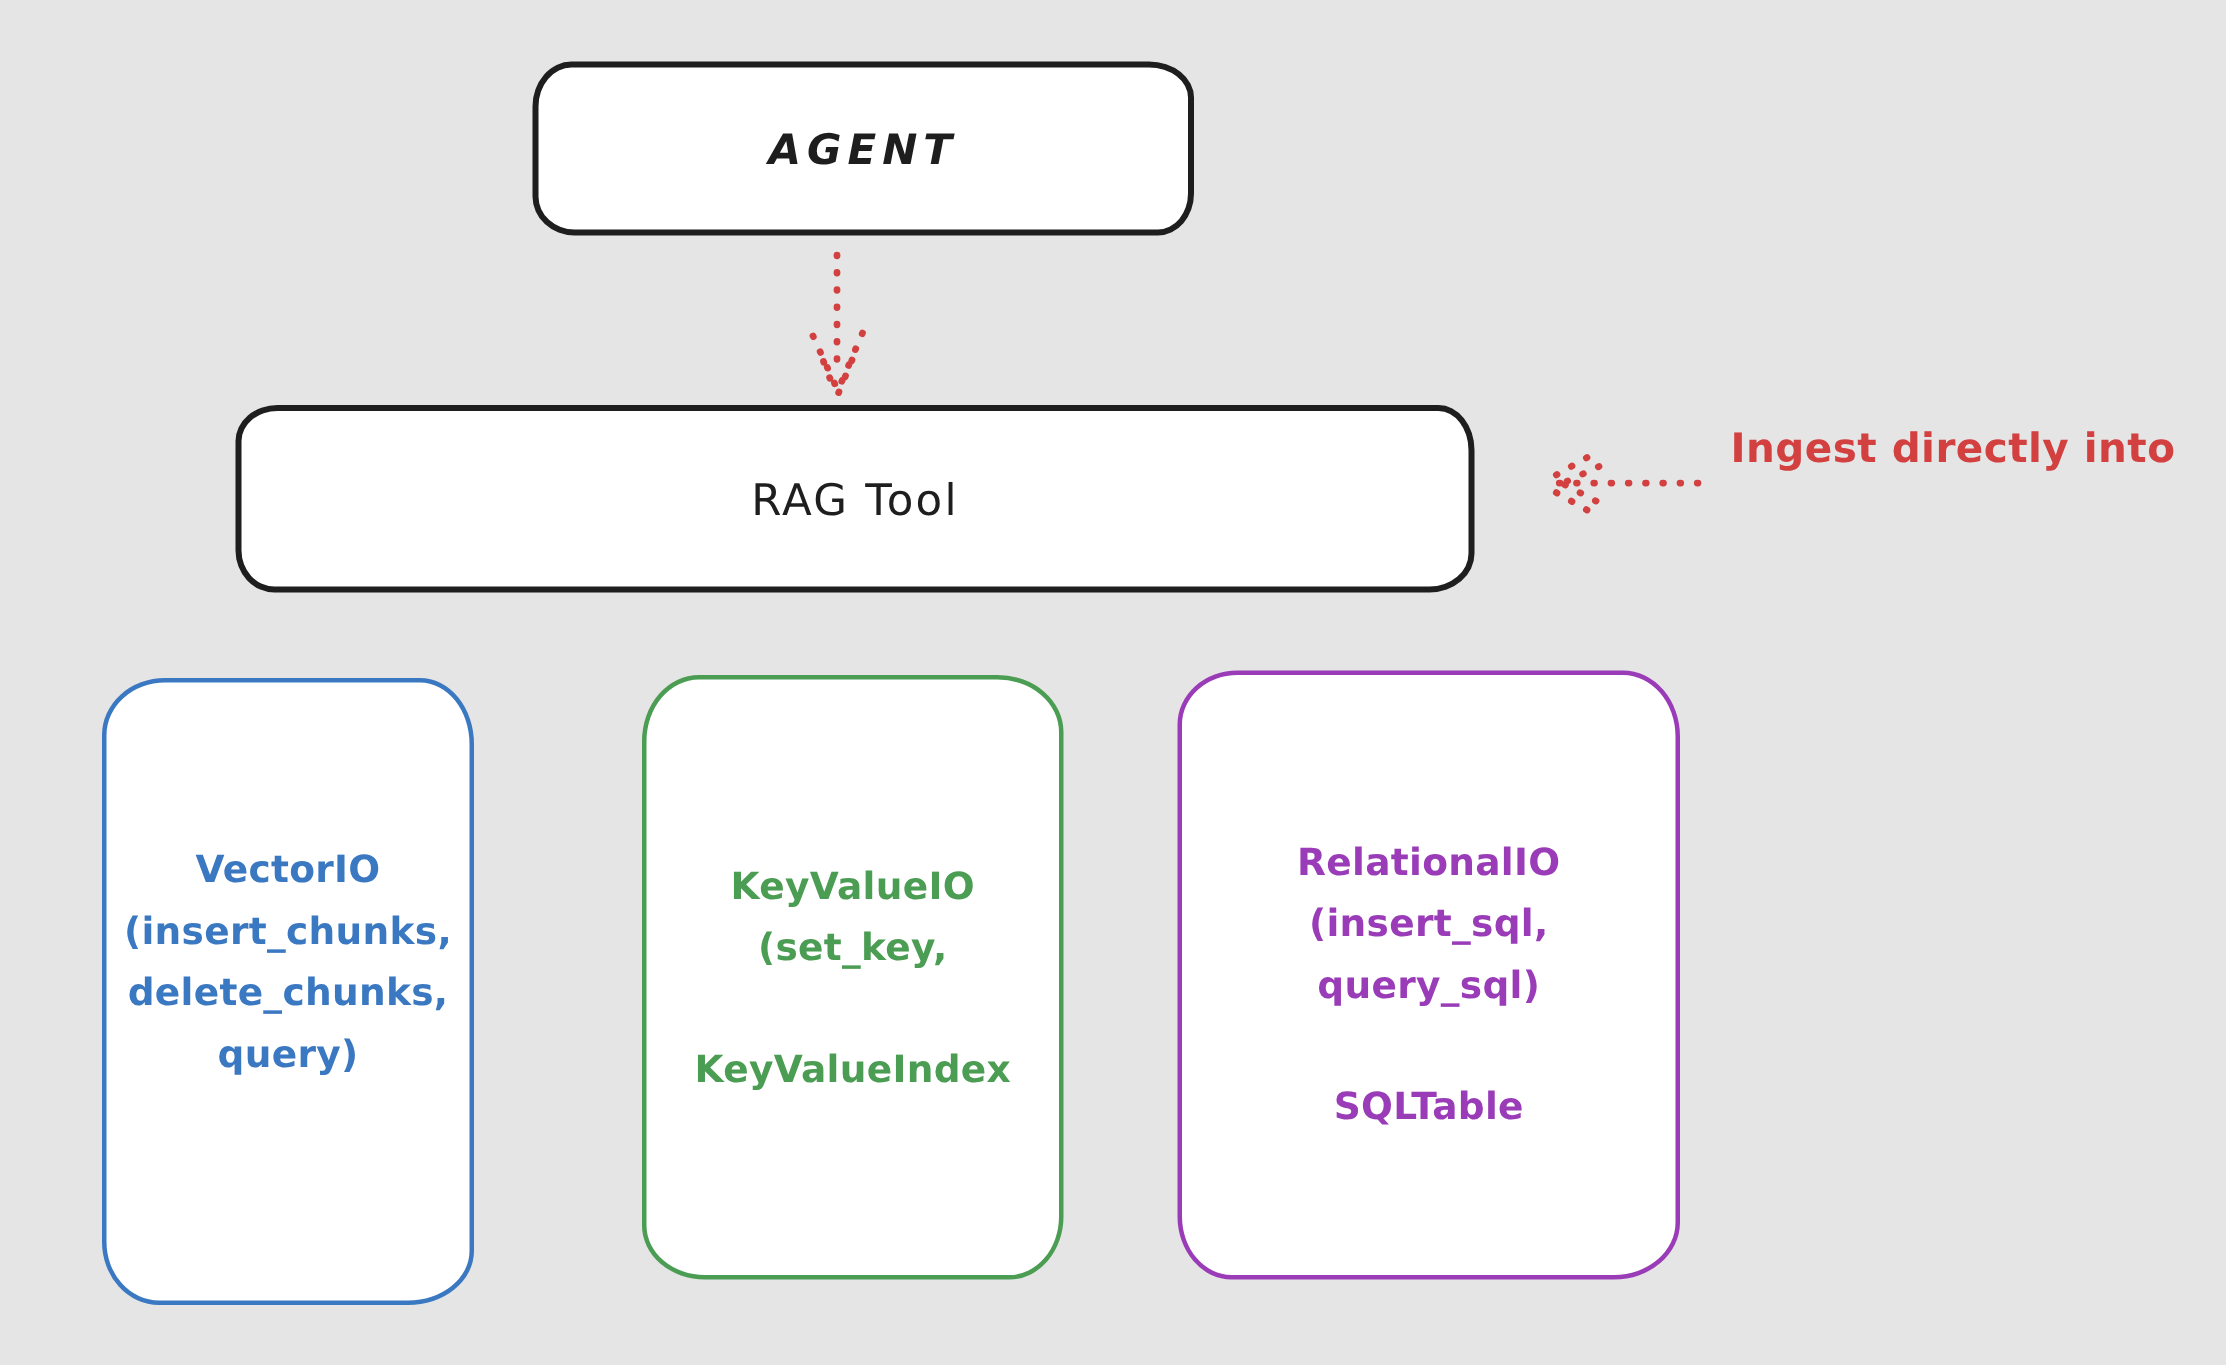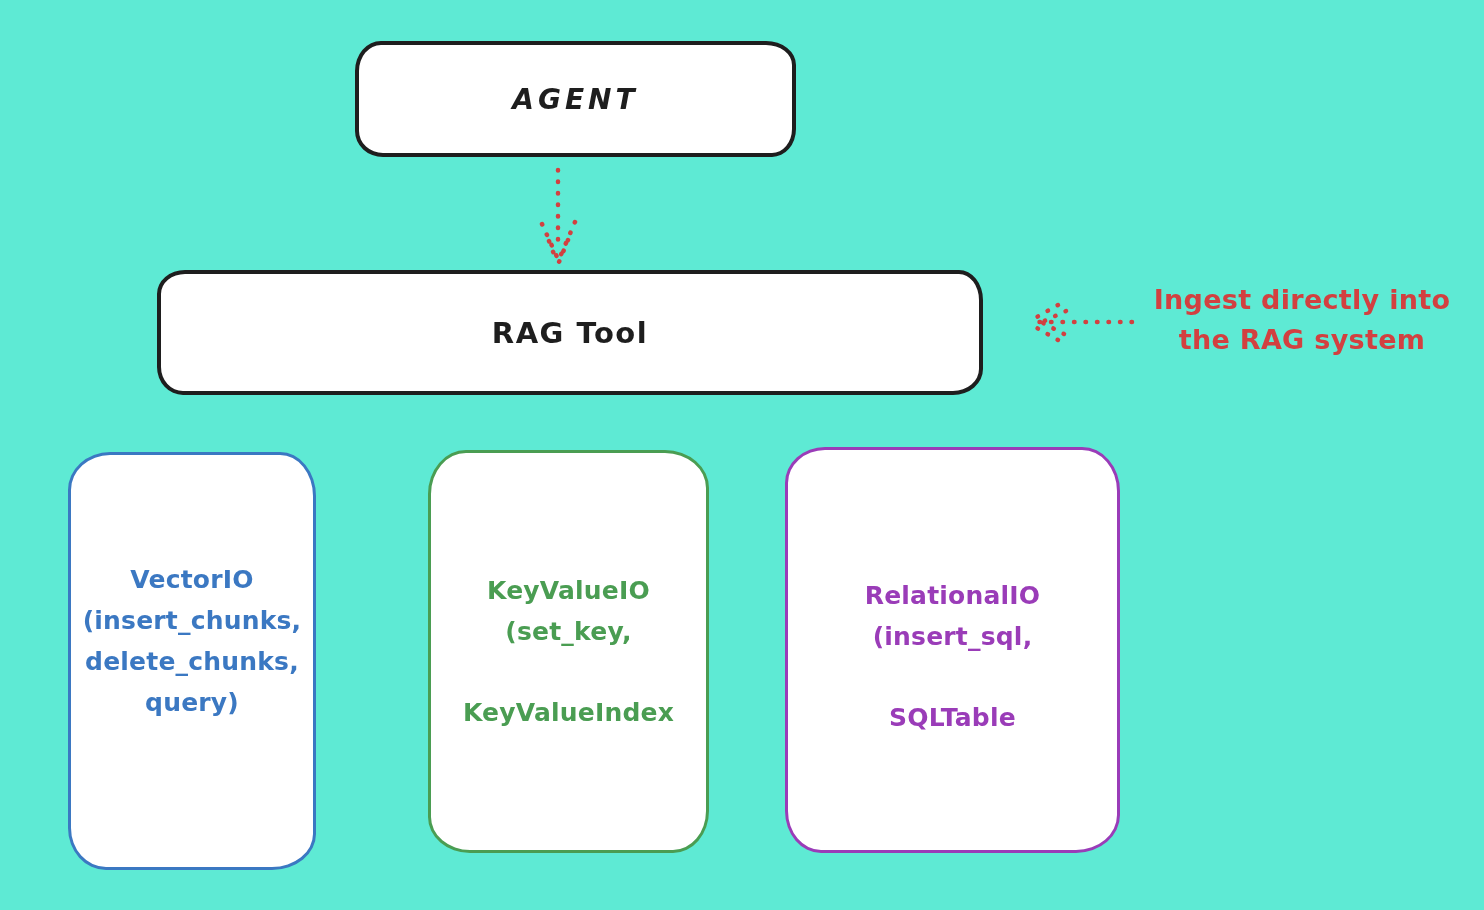--- a/index.html
+++ b/index.html
@@ -1,20 +1,20 @@
 <!DOCTYPE html>
 <html><head>
 <meta charset="utf-8">
 <style>
   html, body { margin: 0; padding: 0; background: #ffffff; }
   .canvas {
     position: relative;
     width: 1484px;
     height: 910px;
-    background: #5eead4;
+    background: #e5e5e5;
     overflow: hidden;
     font-family: "DejaVu Sans", sans-serif;
   }
   .node {
     position: absolute;
     background: #ffffff;
     box-sizing: border-box;
     display: flex;
     align-items: center;
     justify-content: center;
@@ -28,21 +28,21 @@
   .agent-label {
     font-size: 28px; font-weight: bold; font-style: italic;
     letter-spacing: 4px; color: #1e1e1e;
   }
   .node-rag {
     left: 157px; top: 270px; width: 826px; height: 125px;
     border: 4px solid #1e1e1e;
     border-radius: 28px 24px 30px 26px / 24px 30px 26px 28px;
   }
   .rag-label {
-    font-size: 29px; font-weight: bold; letter-spacing: 1.5px; color: #1e1e1e;
+    font-size: 29px; font-weight: normal; letter-spacing: 1.5px; color: #1e1e1e;
   }
   
   .store {
     flex-direction: column;
     text-align: center;
     font-weight: bold;
     font-size: 25px;
     line-height: 41px;
     letter-spacing: 0.2px;
   }
@@ -105,38 +105,38 @@
   <div class="node node-agent">
     <span class="agent-label">AGENT</span>
   </div>
 
   <div class="node node-rag">
     <span class="rag-label">RAG Tool</span>
   </div>
 
   <div class="annotation">
     <div>Ingest directly into</div>
-    <div>the RAG system</div>
   </div>
 
   <div class="node store store-blue">
     <div>VectorIO</div>
     <div>(insert_chunks,</div>
     <div>delete_chunks,</div>
     <div>query)</div>
     <div class="spacer"></div>
   </div>
 
   <div class="node store store-green">
     <div>KeyValueIO</div>
     <div>(set_key,</div>
     <div class="spacer"></div>
     <div>KeyValueIndex</div>
   </div>
 
   <div class="node store store-purple">
     <div>RelationalIO</div>
     <div>(insert_sql,</div>
+    <div>query_sql)</div>
     <div class="spacer"></div>
     <div>SQLTable</div>
   </div>
 
 </div>
 
 </body></html>

